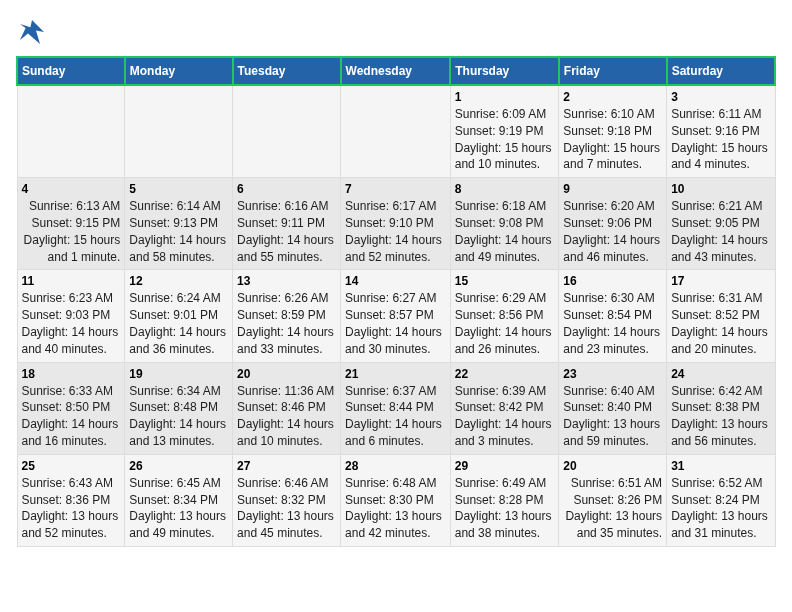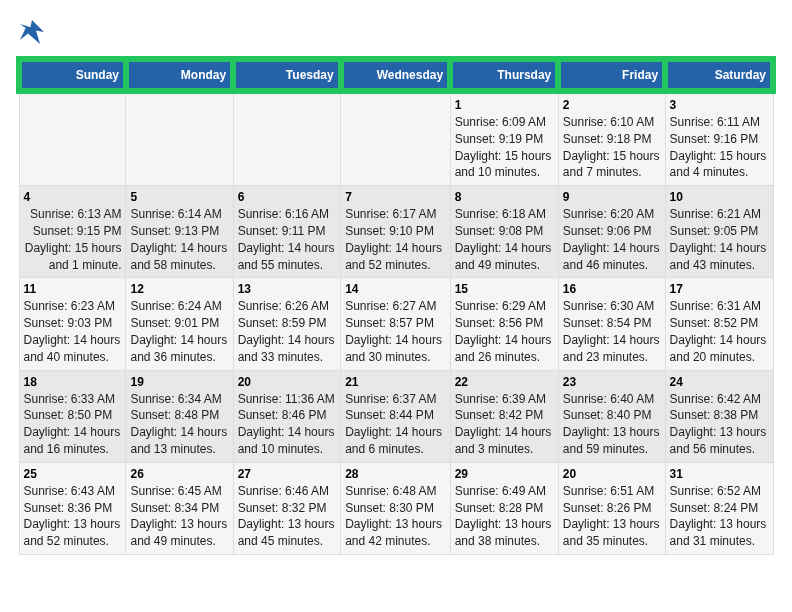--- a/index.html
+++ b/index.html
@@ -50,24 +50,24 @@
       width: 100%;
       border-collapse: collapse;
       font-size: 11px;
     }
     thead tr {
       background-color: #2563a8;
       color: #fff;
     }
     thead th {
       padding: 6px 4px;
-      text-align: right;
+      text-align: left;
       font-size: 12px;
       font-weight: bold;
-      border: 6px solid #22c55e;
+      border: 2px solid #22c55e;
     }
     tbody tr {
       border-bottom: 1px solid #ccc;
     }
     tbody td {
       vertical-align: top;
       padding: 4px;
       border: 1px solid #ddd;
       min-height: 80px;
       height: 80px;
@@ -337,21 +337,21 @@
         </td>
         <td>
           <span class="day-num">29</span>
           <div class="day-info" style="white-space: pre-line;">Sunrise: 6:49 AM
 Sunset: 8:28 PM
 Daylight: 13 hours
 and 38 minutes.</div>
         </td>
         <td>
           <span class="day-num">20</span>
-          <div class="day-info" style="white-space: pre-line;">Sunrise: 6:51 AM
+          <div class="day-info" style="white-space: pre-line; text-align: right;">Sunrise: 6:51 AM
 Sunset: 8:26 PM
 Daylight: 13 hours
 and 35 minutes.</div>
         </td>
         <td>
           <span class="day-num">31</span>
           <div class="day-info" style="white-space: pre-line;">Sunrise: 6:52 AM
 Sunset: 8:24 PM
 Daylight: 13 hours
 and 31 minutes.</div>

